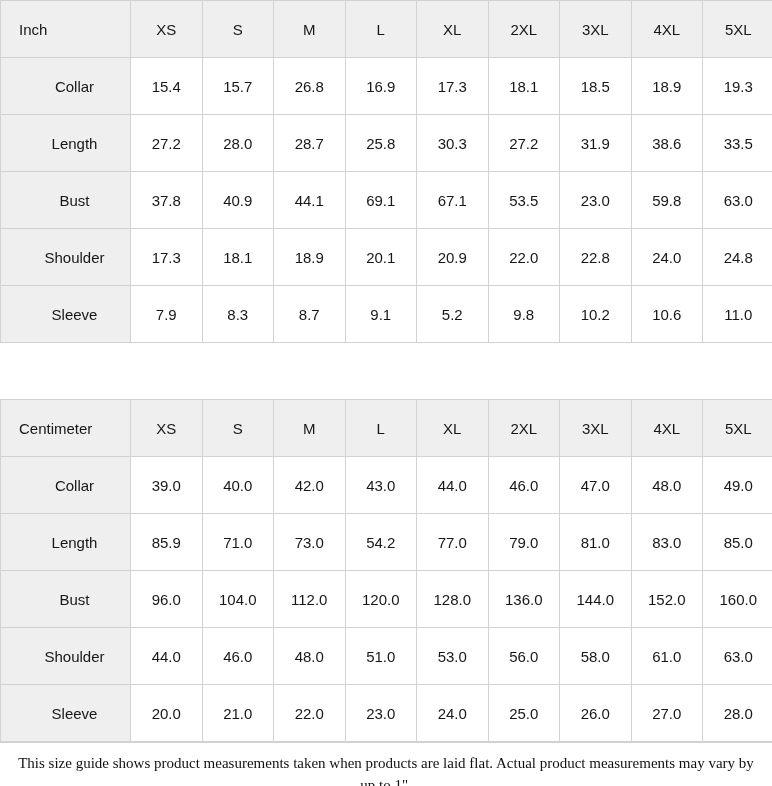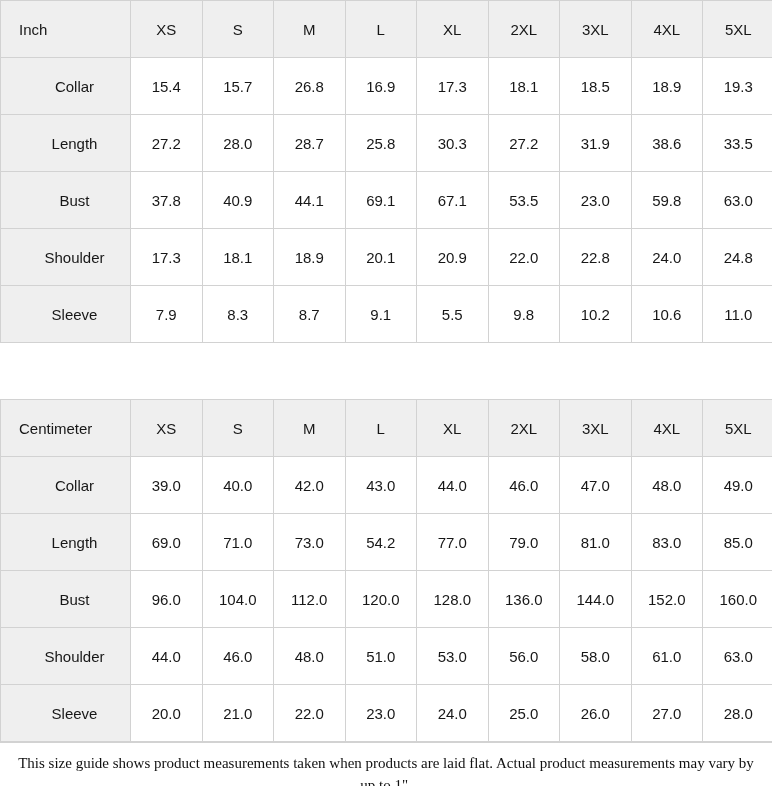--- a/index.html
+++ b/index.html
@@ -159,21 +159,21 @@
         <td>22.8</td>
         <td>24.0</td>
         <td>24.8</td>
       </tr>
       <tr class="body-row">
         <td class="row-label">Sleeve</td>
         <td>7.9</td>
         <td>8.3</td>
         <td>8.7</td>
         <td>9.1</td>
-        <td>5.5</td>
+        <td>5.2</td>
         <td>9.8</td>
         <td>10.2</td>
         <td>10.6</td>
         <td>11.0</td>
       </tr>
     </tbody>
   </table>
 
   <div class="gap-block">
     <table>
@@ -239,21 +239,21 @@
         <td>42.0</td>
         <td>43.0</td>
         <td>44.0</td>
         <td>46.0</td>
         <td>47.0</td>
         <td>48.0</td>
         <td>49.0</td>
       </tr>
       <tr class="body-row">
         <td class="row-label">Length</td>
-        <td>69.0</td>
+        <td>85.9</td>
         <td>71.0</td>
         <td>73.0</td>
         <td>54.2</td>
         <td>77.0</td>
         <td>79.0</td>
         <td>81.0</td>
         <td>83.0</td>
         <td>85.0</td>
       </tr>
       <tr class="body-row">

